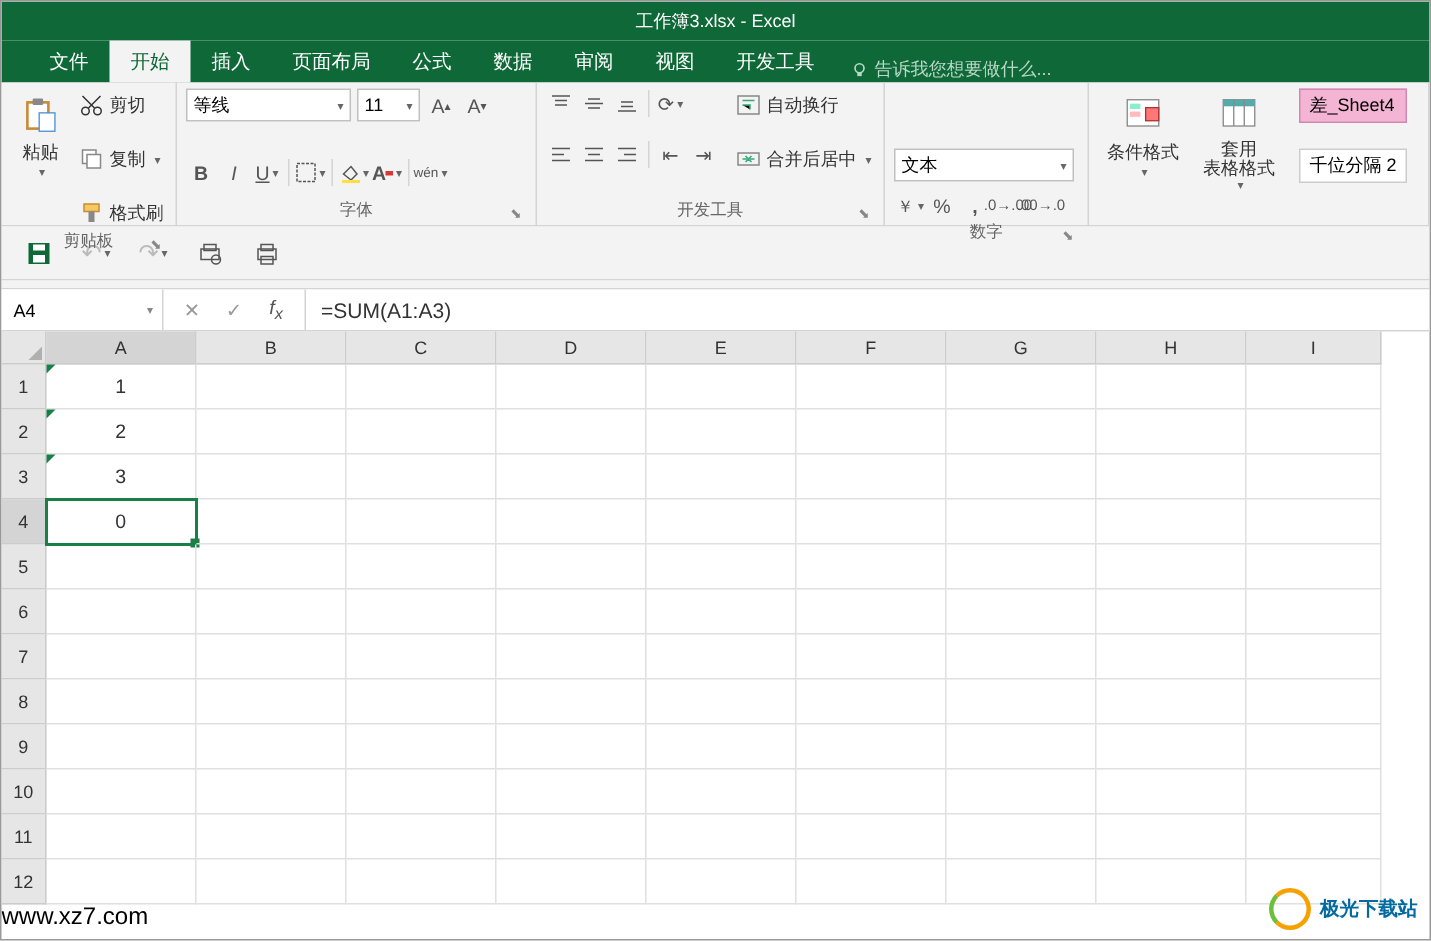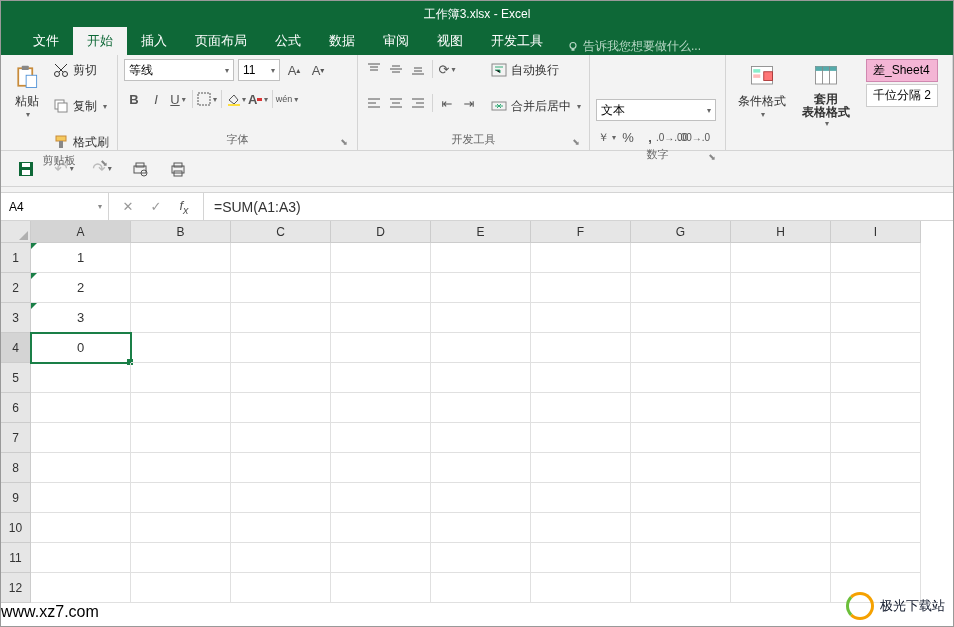--- a/index.html
+++ b/index.html
@@ -21,21 +21,21 @@
 
 .big-btn { display: flex; flex-direction: column; align-items: center; justify-content: center; padding: 4px 6px; cursor: pointer; font-size: 12px; color: #333; }
 .big-btn .ico { width: 28px; height: 28px; margin-bottom: 2px; }
 
 .small-row { display: flex; align-items: center; gap: 4px; font-size: 12px; color: #333; height: 22px; cursor: pointer; padding: 0 2px; }
 .small-row .ico { width: 16px; height: 16px; }
 .dd { font-size: 8px; color: #666; margin-left: 2px; }
 
 .stack { display: flex; flex-direction: column; gap: 14px; }
 
-.font-combo { display: flex; gap: 4px; align-items: center; margin-bottom: 4px; text-align: center;}
+.font-combo { display: flex; gap: 4px; align-items: center; margin-bottom: 20px; text-align: center;}
 .combo { background: #fff; border: 1px solid #c0c0c0; height: 22px; display: flex; align-items: center; padding: 0 4px; font-size: 12px; cursor: pointer; }
 .combo .dd { margin-left: auto; }
 .combo.font-name { width: 110px; }
 .combo.font-size { width: 42px; }
 
 .btn-icon { width: 20px; height: 20px; display: flex; align-items: center; justify-content: center; cursor: pointer; color: #555; font-size: 13px;}
 .row { display: flex; gap: 2px; align-items: center; }
 .sep-v { width: 1px; height: 18px; background: #d4d4d4; margin: 0 2px; }
 
 .qat { background: #f3f3f3; height: 36px; border-bottom: 1px solid #d4d4d4; display: flex; align-items: center; gap: 16px; padding-left: 14px; }
@@ -59,21 +59,21 @@
 .row-line { display:flex; }
 .row-h { width: 30px; height: 30px; background: #e6e6e6; border-right: 1px solid #ccc; border-bottom: 1px solid #ccc; text-align: center; font-size: 12px; line-height: 30px; cursor: pointer; color:#333;}
 .row-h.sel { background: #d4d4d4; }
 .cell { height: 30px; border-right: 1px solid #e0e0e0; border-bottom: 1px solid #e0e0e0; font-size: 13px; display:flex; align-items:center; justify-content:center; color:#333; position:relative;}
 .cell.active { outline: 2px solid #1a7f47; outline-offset: -1px; }
 .cell.active::after { content:''; position:absolute; right:-3px; bottom:-3px; width:6px; height:6px; background:#1a7f47; }
 .green-tri::before{content:''; position:absolute; left:0; top:0; border-style:solid; border-width:6px 6px 0 0; border-color:#1a7f47 transparent transparent transparent;}
 
 .watermark { position: absolute; right: 8px; bottom: 6px; font-size: 13px; display:flex; align-items:center; gap:6px;}
 .watermark .logo-c { width:28px; height:28px; border-radius:50%; border:3px solid #f5a100; border-left-color:#6cbf3a; position:relative;}
-.watermark .txt1 { color:#0f172a; font-weight:normal;}
+.watermark .txt1 { color:#0369a1; font-weight:bold;}
 
 .cw-A { width: 100px; } .cw-B { width: 100px; } .cw-C { width: 100px; } .cw-D { width: 100px; }
 .cw-E { width: 100px; } .cw-F { width: 100px; } .cw-G { width: 100px; } .cw-H { width: 100px; } .cw-I { width: 90px; }
 
 .pink-btn { background:#f4b5d5; border:1px solid #d088b0; padding:2px 6px; font-size:12px;}
 </style>
 </head>
 <body>
 
 <div class="title-bar">
@@ -309,25 +309,25 @@
         <span>条件格式</span>
           <span class="dd">▾</span>
       </div>
       <div class="big-btn">
         <svg class="ico" viewBox="0 0 32 32">
             <rect x="4" y="4" width="24" height="20" fill="#fff" stroke="#888"></rect>
             <rect x="4" y="4" width="24" height="5" fill="#5aa"></rect>
             <line x1="12" y1="4" x2="12" y2="24" stroke="#888"></line>
             <line x1="20" y1="4" x2="20" y2="24" stroke="#888"></line>
           </svg>
-        <span style="white-space:pre-line; text-align:center; line-height:1.1;font-weight:bold;">套用
+        <span style="white-space:pre-line; text-align:center; line-height:1.1;">套用
 表格格式</span>
           <span class="dd">▾</span>
       </div>
-      <div class="stack" style="margin-left:6px;gap:2px;">
+      <div class="stack" style="margin-left:6px;gap:17px;">
         <div class="pink-btn">差_Sheet4</div>
         <div style="font-size:12px;padding:2px 6px;border:1px solid #ccc;background:#fff;">千位分隔 2</div>
       </div>
     </div>
   </div>
 </div>
 
 <div class="qat">
   <div class="qbtn">
       <svg width="18" height="18" viewBox="0 0 18 18">

